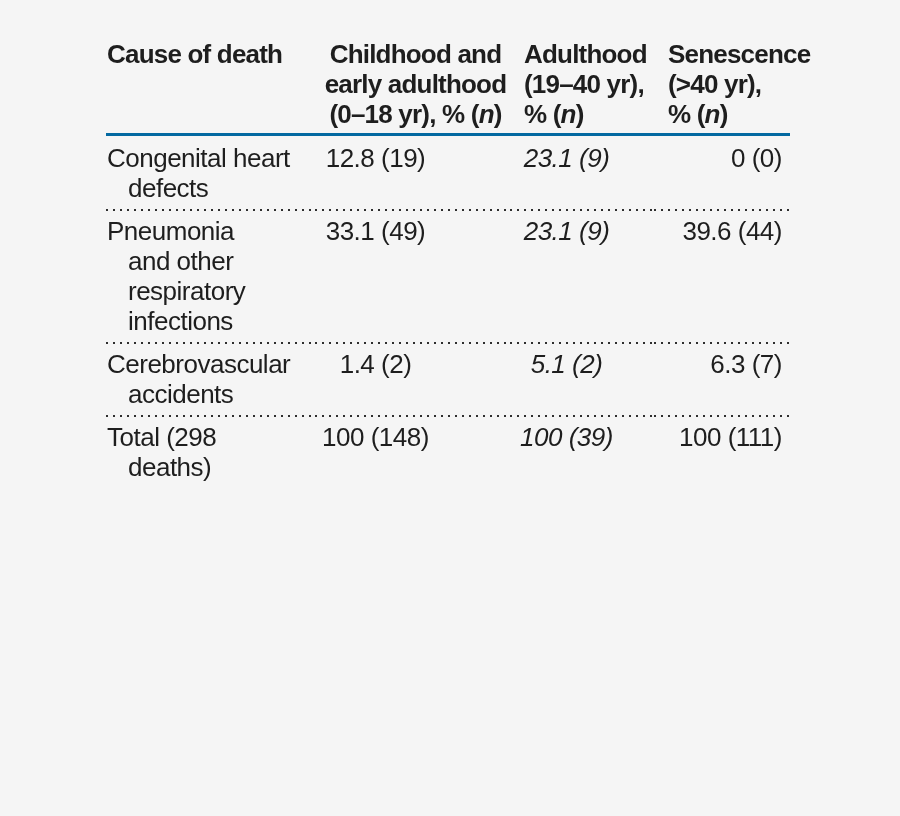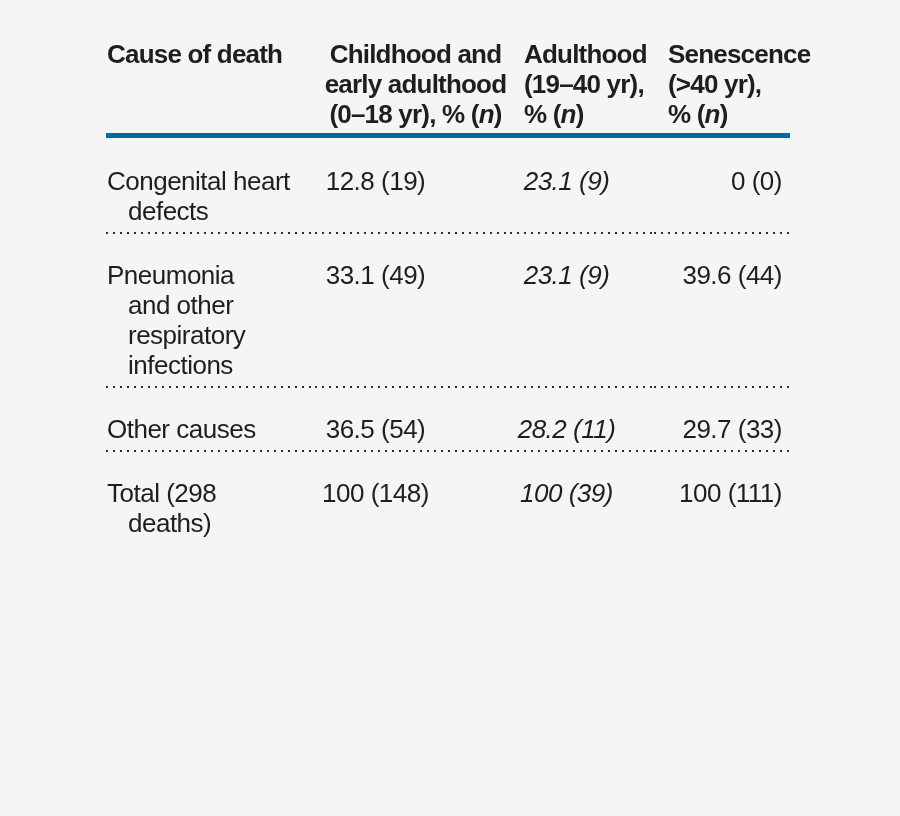--- a/index.html
+++ b/index.html
@@ -26,33 +26,33 @@
   col.c1 { width: 209px; }
   col.c2 { width: 195px; }
   col.c3 { width: 144px; }
   col.c4 { width: 136px; }
 
   th {
     font-weight: bold;
     text-align: left;
     vertical-align: top;
     padding: 0 0 4px 0;
-    border-bottom: 5px solid #0369a1;
+    border-bottom: 3px solid #0369a1;
     white-space: pre-line;
     letter-spacing: -0.8px;
   }
   th.h1 { padding-left: 1px; }
   th.h2 { padding-left: 6px; text-align: center; }
   th.h3 { padding-left: 14px; }
   th.h4 { padding-left: 14px; }
   th i { font-style: italic; }
 
   td {
     vertical-align: top;
-    padding-top: 28px;
+    padding-top: 7px;
     padding-bottom: 6px;
   }
   td.cause {
     padding-left: 22px;
     text-indent: -21px;
     white-space: pre-line;
   }
   td.v { text-align: center; white-space: nowrap; }
   td.v2 { padding-right: 75px; }
   td.v3 { padding-right: 32px; font-style: italic; }
@@ -101,24 +101,25 @@
     <tr class="sep">
       <td class="cause">Pneumonia
 and other
 respiratory
 infections</td>
       <td class="v v2">33.1 (49)</td>
       <td class="v v3">23.1 (9)</td>
       <td class="v v4">39.6 (44)</td>
     </tr>
     <tr class="sep">
-      <td class="cause">Other causes</td>
-      <td class="v v2">36.5 (54)</td>
-      <td class="v v3">28.2 (11)</td>
-      <td class="v v4">29.7 (33)</td>
+      <td class="cause">Cerebrovascular
+accidents</td>
+      <td class="v v2">1.4 (2)</td>
+      <td class="v v3">5.1 (2)</td>
+      <td class="v v4">6.3 (7)</td>
     </tr>
     <tr class="sep">
       <td class="cause">Total (298
 deaths)</td>
       <td class="v v2">100 (148)</td>
       <td class="v v3">100 (39)</td>
       <td class="v v4">100 (111)</td>
     </tr>
   </tbody>
 </table>

